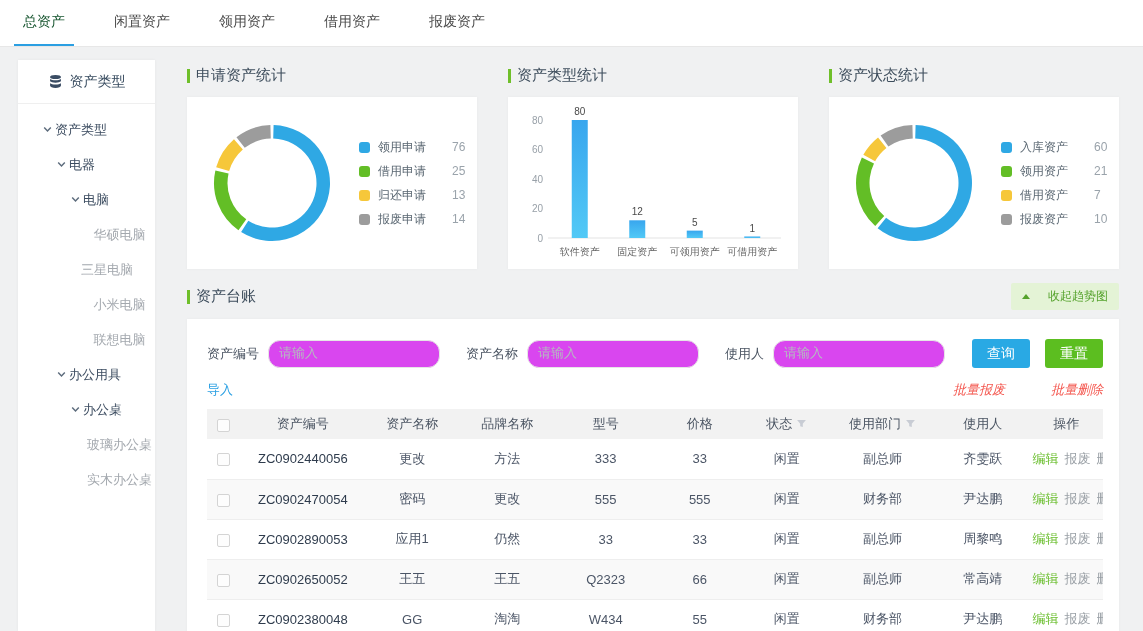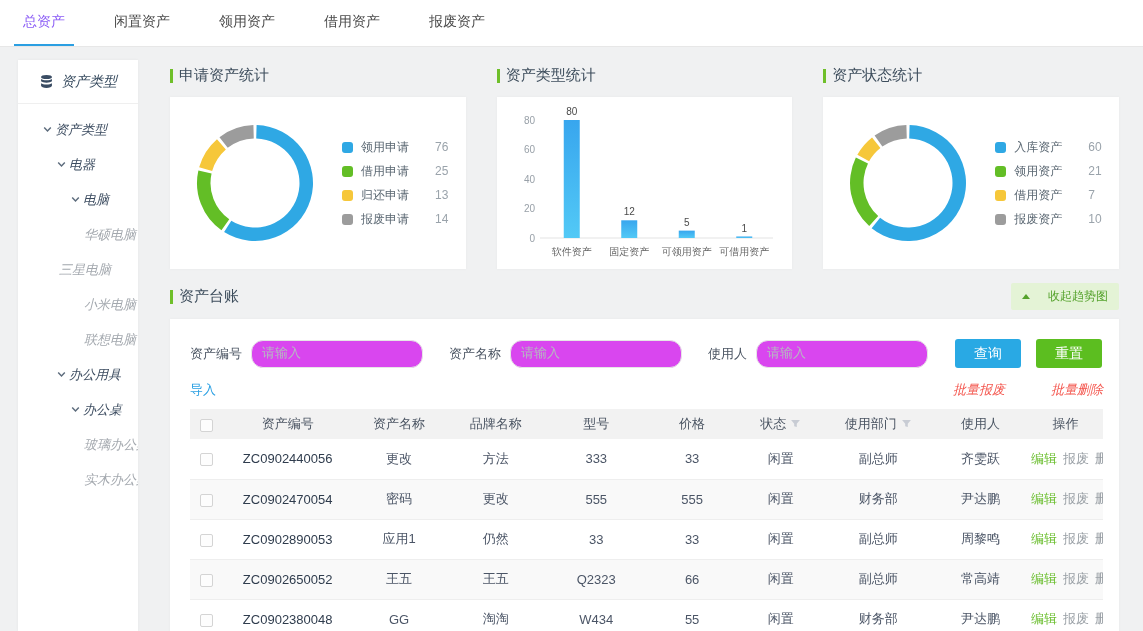--- a/index.html
+++ b/index.html
@@ -3,30 +3,30 @@
 <meta charset="utf-8">
 <style>
   * { margin:0; padding:0; box-sizing:border-box; }
   html,body { width:1143px; height:631px; }
   body { font-family:"Liberation Sans","DejaVu Sans",sans-serif; background:#f0f1f2; color:#333; overflow:hidden; }
   .app { width:1143px; height:631px; display:flex; flex-direction:column; overflow:hidden; }
 
   
   .tabbar { height:47px; background:#fff; border-bottom:1px solid #e7e7e7; display:flex; align-items:stretch; padding-left:14px; flex:none; }
   .tab { display:flex; align-items:center; padding:0 9px; margin-right:31px; font-size:14px; color:#4a4a4a; cursor:pointer; border-bottom:2px solid transparent; }
-  .tab.active { color:#8b5cf6; border-bottom-color:#2b9fe2; }
+  .tab.active { color:#14532d; border-bottom-color:#2b9fe2; }
 
   
   .content { flex:1; display:flex; overflow:hidden; padding:13px 0 0 18px; }
-  .sidebar { width:120px; flex:none; background:#fff; box-shadow:0 0 3px rgba(0,0,0,.05); overflow:hidden;font-style:italic; }
+  .sidebar { width:137px; flex:none; background:#fff; box-shadow:0 0 3px rgba(0,0,0,.05); overflow:hidden; }
   .sidebar-head { display:flex; align-items:center; justify-content:center; gap:7px; height:44px; border-bottom:1px solid #efefef; color:#364a5e; font-size:14px; }
   .tree { padding-top:8px; }
   .tree-item { height:35px; display:flex; align-items:center; font-size:13px; color:#3c4c60; cursor:pointer; white-space:nowrap; }
   .tree-item .caret { display:inline-flex; margin-right:2px; }
-  .tree-item.leaf { color:#a3a8ae; }
+  .tree-item.leaf { color:#a3a8ae;justify-content:center; }
 
   .main { flex:1; padding:0 24px 0 32px; overflow:hidden; }
 
   
   .sec-title { display:flex; align-items:center; font-size:15px; color:#3d4d5c; font-weight:400; }
   .sec-title::before { content:""; width:3px; height:14px; background:#6fbf2a; margin-right:6px; display:inline-block; }
 
   
   .charts-row { display:flex; gap:31px; }
   .chart-block { flex:1; min-width:0; }

